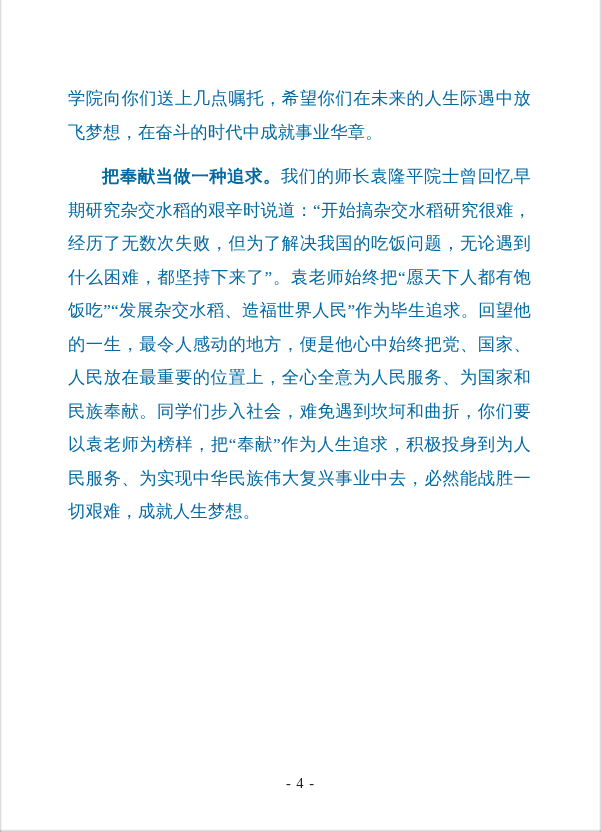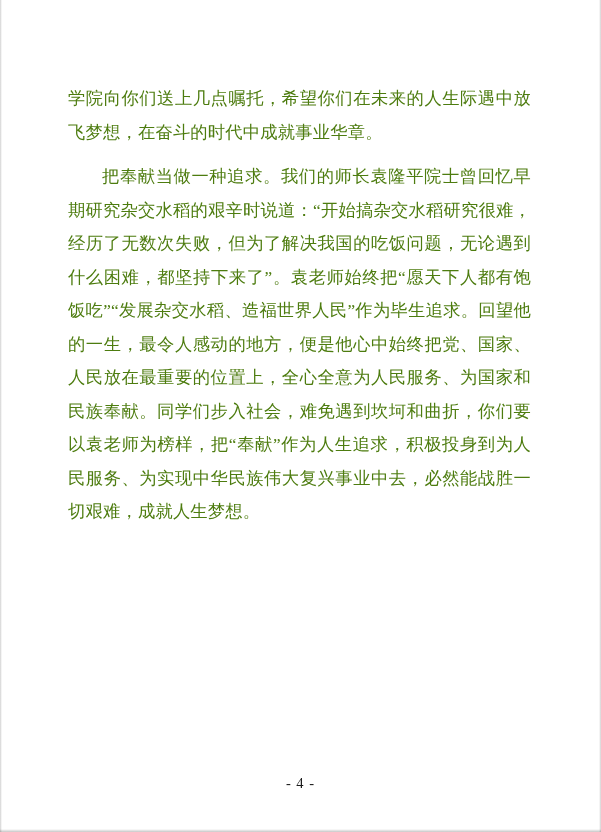--- a/index.html
+++ b/index.html
@@ -30,34 +30,34 @@
   .content {
     position: absolute;
     left: 68px;
     top: 82px;
     width: 465px;
   }
   p.para {
     margin: 0 2px 0 0;
     font-size: 17.3px;
     line-height: 33.5px;
-    color: #4d7c0f;
+    color: #0369a1;
     text-align: justify;
     text-justify: inter-ideograph;
     letter-spacing: 0.2px;
     font-family: "Liberation Serif", "DejaVu Serif", serif;
   }
   p.indent {
     text-indent: 34px;
   }
   p.gap {
     margin-top: 11px;
   }
   .lead {
-    font-weight: normal;
+    font-weight: bold;
   }
   .footer {
     position: absolute;
     left: 0;
     right: 0;
     top: 775px;
     text-align: center;
     font-size: 14.5px;
     color: #1a1a1a;
     letter-spacing: 1px;

